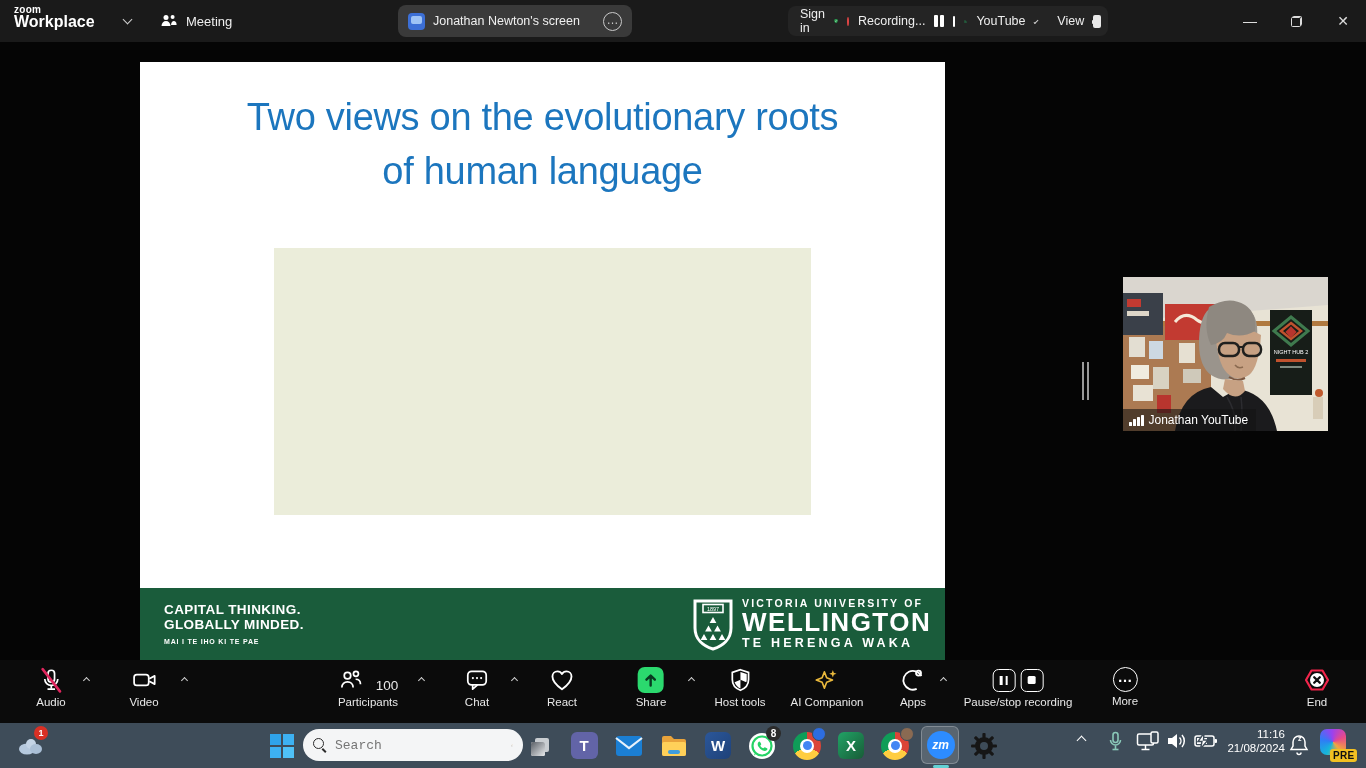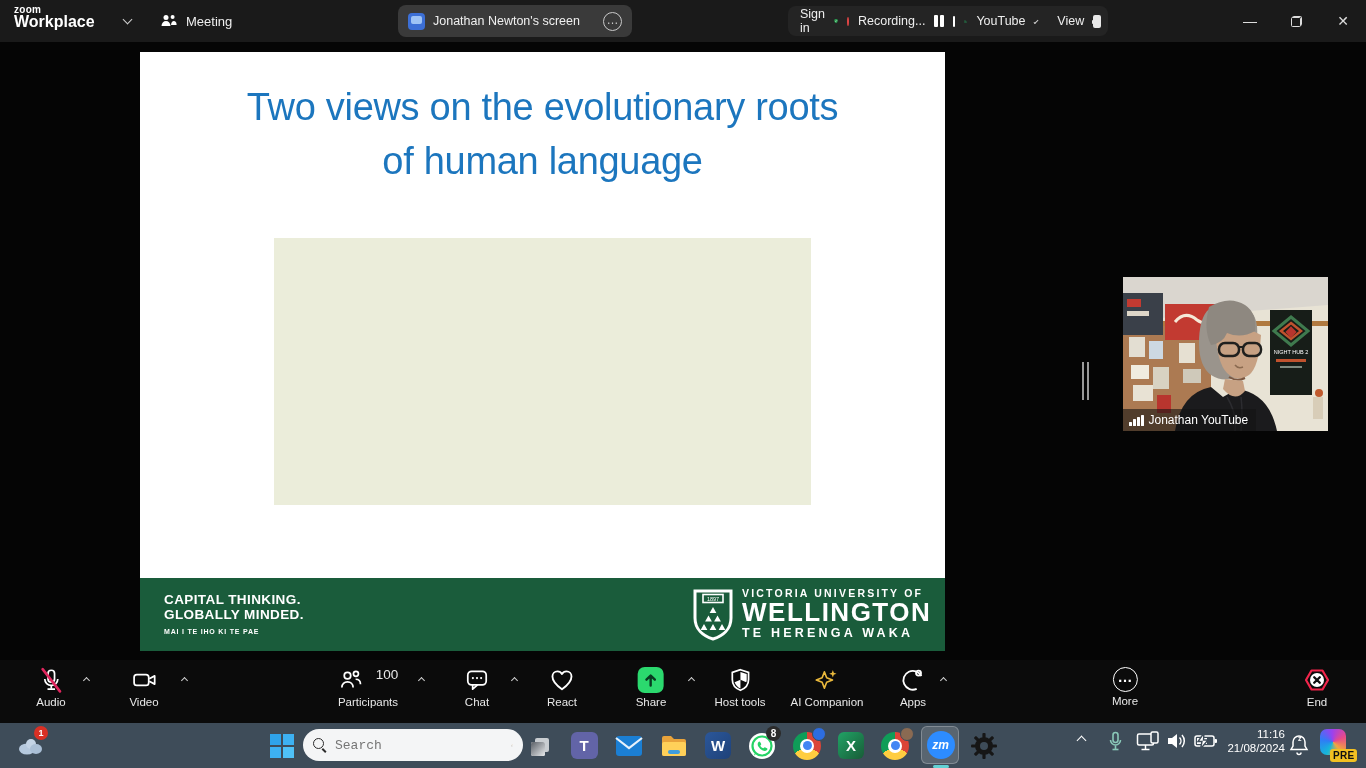--- a/index.html
+++ b/index.html
@@ -48,21 +48,21 @@
   .winbtn { top:0; height:42px; width:34px; color:#ddd; display:flex; align-items:center;
     justify-content:center; font-size:14px; }
   #btn-restore span { position:relative; display:block; width:11px; height:11px; }
   #btn-restore span::before { content:""; position:absolute; right:0; top:0; width:8px;
     height:8px; border:1.3px solid #ddd; border-radius:1.5px; }
   #btn-restore span::after { content:""; position:absolute; left:0; bottom:0; width:8px;
     height:8px; border:1.3px solid #ddd; border-radius:1.5px; background:#1a1a1a; }
 
   
   #share-area { left:0; top:42px; width:1366px; height:618px; background:#050505; }
-  #slide { left:140px; top:10px; width:805px; height:556px; background:#fff;padding-left:48px; }
+  #slide { left:140px; top:20px; width:805px; height:556px; background:#fff;padding-left:48px; }
   #slide-title { left:0; top:28px; width:805px; text-align:center; color:#1c76be;
     font-size:38px; line-height:54px; font-weight:500; letter-spacing:-.3px; }
   #quote-box { left:134px; top:186px; width:537px; height:267px; background:#ebedda;
     padding:9px 12px; color:#1f1f1f; }
   .quote { font-size:26px; line-height:37px; }
   .quote .cite { font-size:18.5px; color:#c01825; }
   #quote2 { margin-top:34px; }
   #slide-footer { left:0; top:526px; width:805px; height:73px; background:#1a5c3b;
     color:#fff; }
   #tagline { left:24px; top:14px; line-height:15px; font-weight:700; font-size:13.5px;
@@ -314,21 +314,21 @@
     <div class="tool" style="left:144px">
       <svg width="26" height="26" viewBox="0 0 24 24">
         <rect x="2.5" y="7" width="13.5" height="10" rx="2.5" fill="none" stroke="#fff" stroke-width="1.6"></rect>
         <path d="M16.5 10.8 L21.5 8.2 V15.8 L16.5 13.2" fill="none" stroke="#fff" stroke-width="1.6" stroke-linejoin="round"></path>
       </svg>
       <span class="lbl">Video</span>
     </div>
     <span class="abs chev up sm tchev" style="left:182px"></span>
 
     <div class="tool" style="left:368px">
-      <div style="display:flex;align-items:flex-start;gap:12px">
+      <div style="display:flex;align-items:flex-end;gap:12px">
         <svg width="26" height="26" viewBox="0 0 24 24" fill="none" stroke="#fff" stroke-width="1.6">
           <circle cx="9" cy="8" r="3"></circle>
           <path d="M3.8 19 c0-3.2 2.3-5.2 5.2-5.2 s5.2 2 5.2 5.2"></path>
           <circle cx="16.8" cy="6.3" r="2.3"></circle>
           <path d="M16.5 11.3 c2.7 0 4.5 1.9 4.5 4.6"></path>
         </svg>
         <span style="font-size:13.5px">100</span>
       </div>
       <span class="lbl">Participants</span>
     </div>
@@ -382,20 +382,32 @@
 
     <div class="tool" style="left:913px">
       <svg width="26" height="26" viewBox="0 0 24 24" fill="none" stroke="#fff" stroke-width="1.7">
         <path d="M15.5 20.2 A8.7 8.7 0 1 1 19.8 8.5"></path>
         <circle cx="17.2" cy="5.6" r="2.3"></circle>
       </svg>
       <span class="lbl">Apps</span>
     </div>
     <span class="abs chev up sm tchev" style="left:941px"></span>
 
+    <div class="tool" style="left:1018px">
+      <div class="recbtns">
+        <span class="rb">
+            <i></i>
+            <i></i>
+          </span>
+        <span class="rb">
+            <b></b>
+          </span>
+      </div>
+      <span class="lbl">Pause/stop recording</span>
+    </div>
 
     <div class="tool" style="left:1125px">
       <span class="more-circ">…</span>
       <span class="lbl">More</span>
     </div>
 
     <div class="tool" style="left:1317px">
       <svg width="27" height="26" viewBox="0 0 26 26">
         <polygon points="7.5,3.5 18.5,3.5 24,13 18.5,22.5 7.5,22.5 2,13" fill="none" stroke="#f1254b" stroke-width="2.2" stroke-linejoin="round"></polygon>
         <circle cx="13" cy="13" r="7" fill="#fff"></circle>

